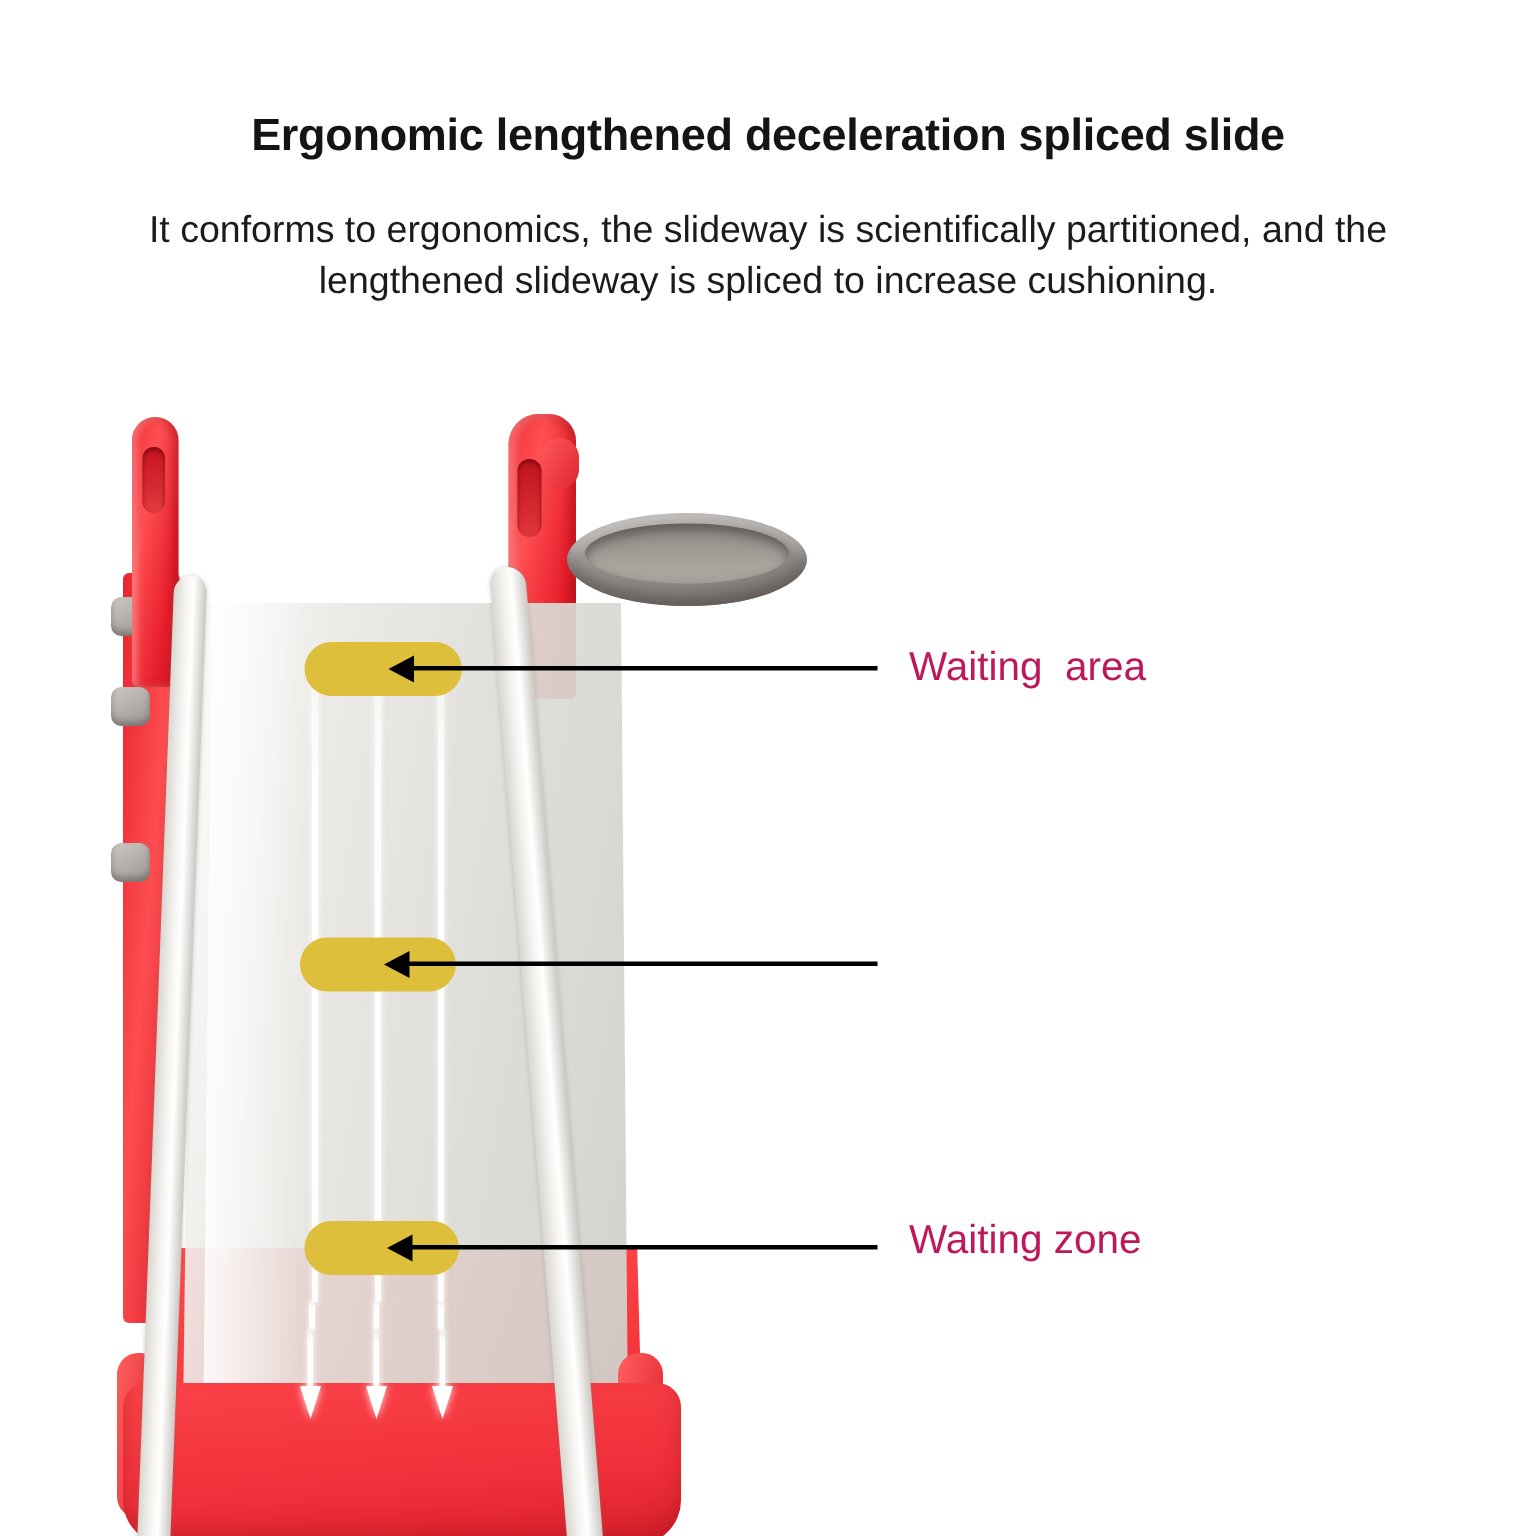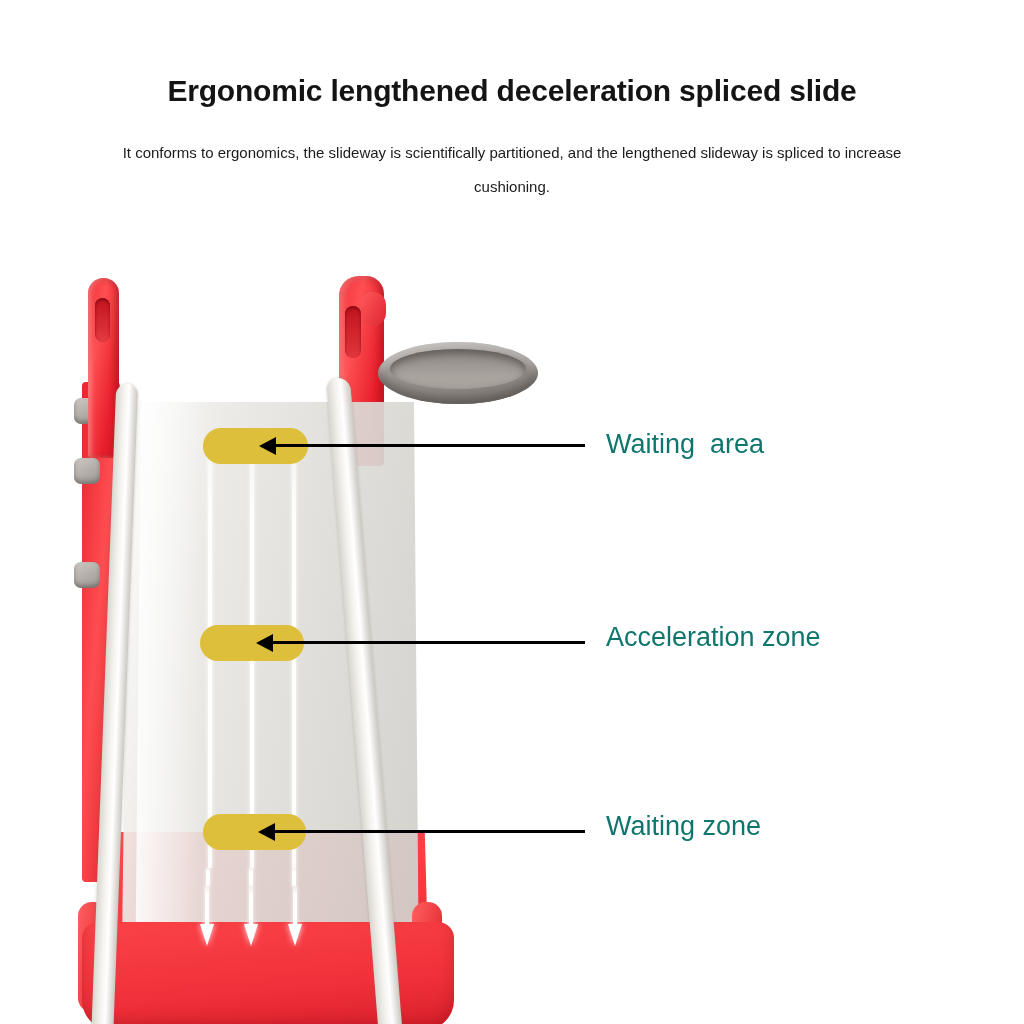--- a/index.html
+++ b/index.html
@@ -27,21 +27,21 @@
     font-weight: bold;
     color: #141414;
     letter-spacing: -0.2px;
   }
   #subtitle {
     position: absolute;
     left: 88px;
     top: 136px;
     width: 848px;
     text-align: center;
-    font-size: 15px;
+    font-size: 25px;
     line-height: 34px;
     color: #1b1b1b;
   }
 
   
   #photo {
     position: absolute;
     left: 60px;
     top: 262px;
     width: 520px;
@@ -229,21 +229,21 @@
   .leader-head {
     position: absolute;
     width: 0; height: 0;
     border-top: 9px solid transparent;
     border-bottom: 9px solid transparent;
     border-right: 17px solid #000000;
   }
   .callout-label {
     position: absolute;
     font-size: 27px;
-    color: #0f766e;
+    color: #be185d;
     white-space: pre;
     line-height: 1;
   }
 </style>
 </head>
 <body>
 
 <div id="page">
 
   <div id="title">Ergonomic lengthened deceleration spliced slide</div>
@@ -298,20 +298,19 @@
   </div>
 
   <div class="pill" style="left:203px; top:428px; width:105px;"></div>
   <div class="leader" style="left:275px; top:444px; width:310px;"></div>
   <div class="leader-head" style="left:259px; top:437px;"></div>
   <div class="callout-label" style="left:606px; top:431px;">Waiting  area</div>
 
   <div class="pill" style="left:200px; top:625px; width:104px;"></div>
   <div class="leader" style="left:272px; top:641px; width:313px;"></div>
   <div class="leader-head" style="left:256px; top:634px;"></div>
-  <div class="callout-label" style="left:606px; top:624px;">Acceleration zone</div>
 
   <div class="pill" style="left:203px; top:814px; width:103px;"></div>
   <div class="leader" style="left:274px; top:830px; width:311px;"></div>
   <div class="leader-head" style="left:258px; top:823px;"></div>
   <div class="callout-label" style="left:606px; top:813px;">Waiting zone</div>
 
 </div>
 
 </body></html>

